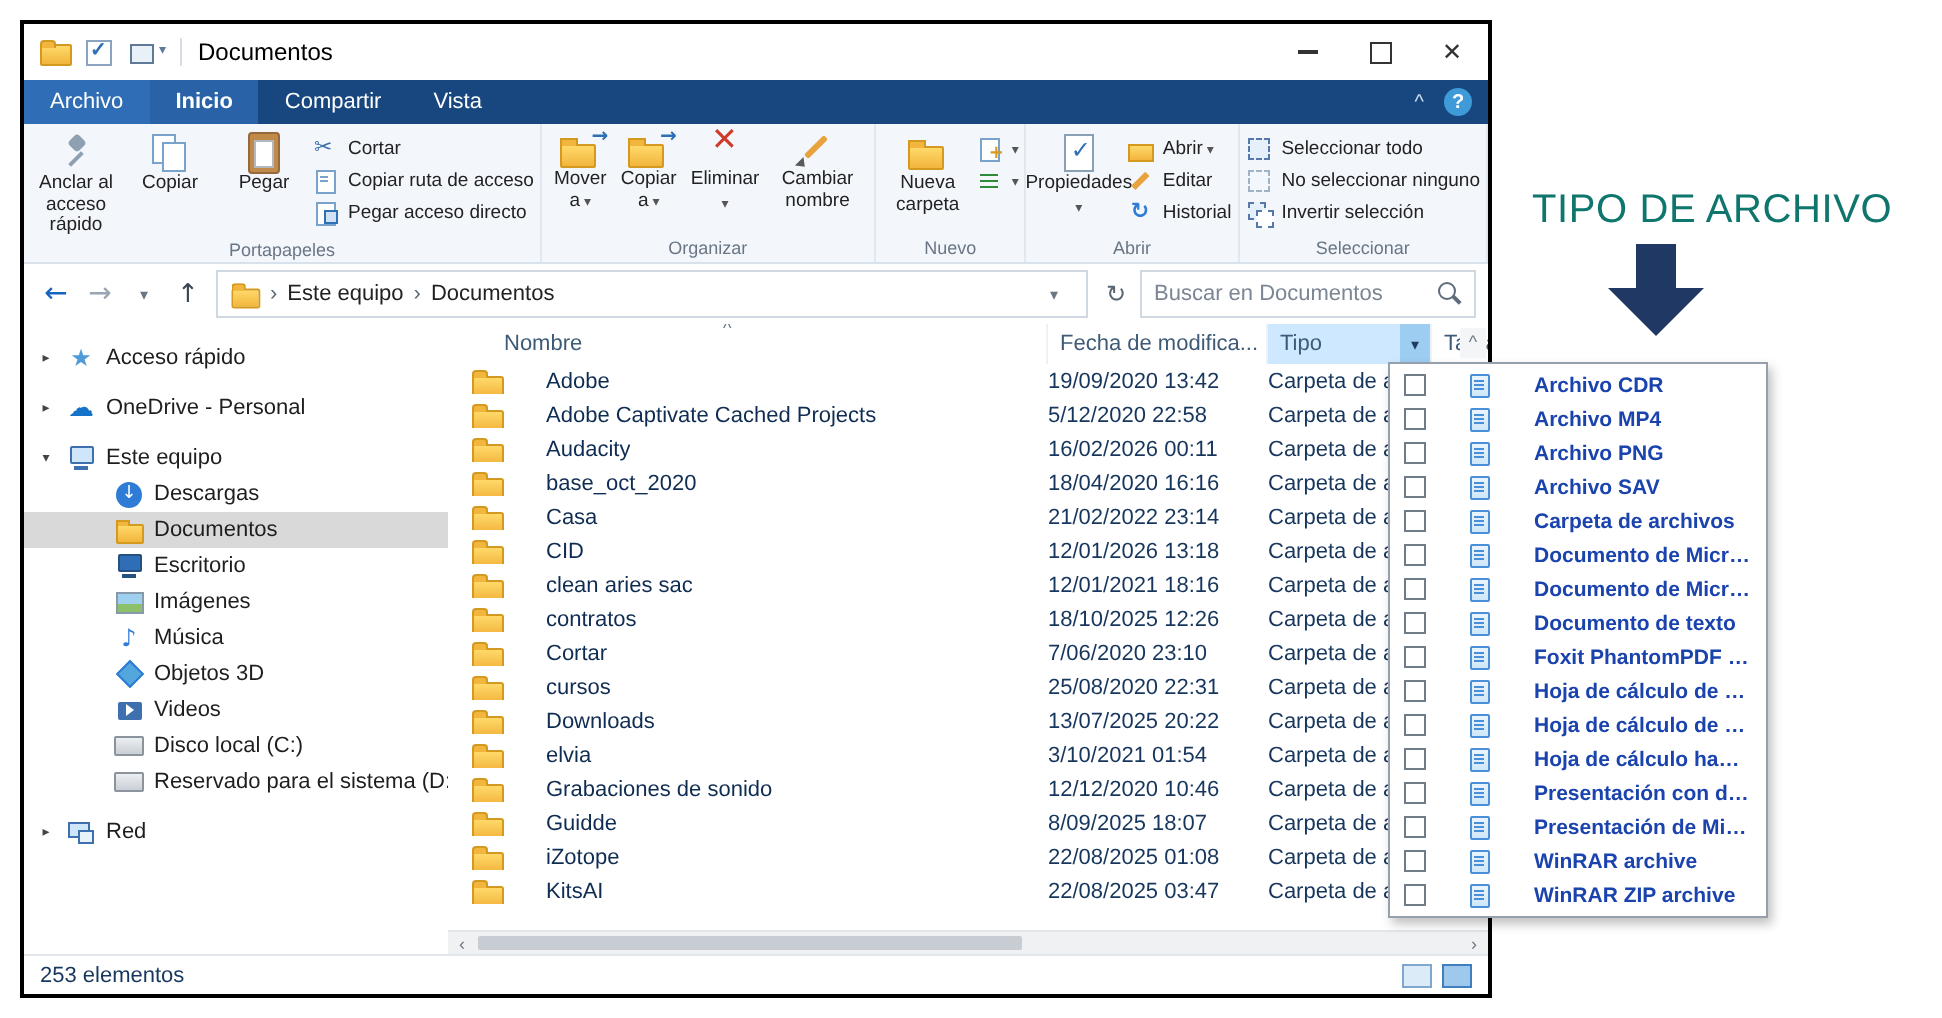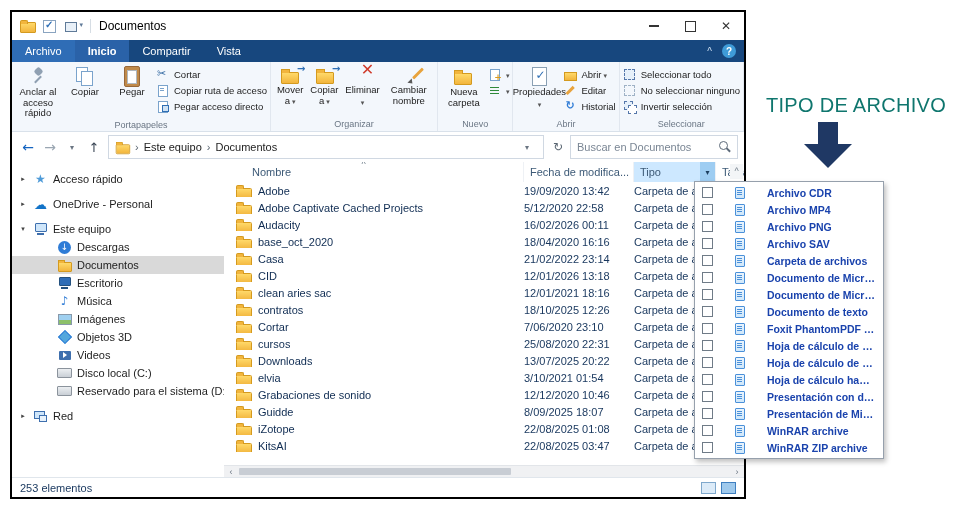--- a/index.html
+++ b/index.html
@@ -42,21 +42,21 @@
   .helpdot::before{content:"?"}
 
   
   .ribbon{height:70px;background:#f3f7fc;border-bottom:1px solid #d9e1ea;display:flex;flex:none;overflow:hidden}
   .group{display:flex;flex-direction:column;border-right:1px solid #e1e7ef;padding:2px 3px 0}
   .gbody{flex:1;display:flex;align-items:flex-start;gap:1px}
   .glabel{font-size:9px;color:#6a7684;text-align:center;padding:1px 0 2px}
   .bigbtn{width:46px;display:flex;flex-direction:column;align-items:center;text-align:center;
           font-size:9.5px;line-height:10.5px;color:#222;padding-top:1px}
   .icw{height:22px;display:flex;align-items:center;justify-content:center}
-  .mdbtn{display:flex;flex-direction:column;align-items:flex-end;text-align:center;font-size:9.5px;
+  .mdbtn{display:flex;flex-direction:column;align-items:center;text-align:center;font-size:9.5px;
          line-height:10.5px;color:#222;padding:1px 3px 0}
   .mdbtn .icw{height:20px}
   .smallcol{display:flex;flex-direction:column;justify-content:flex-end;padding-top:2px}
   .smallbtn{display:flex;align-items:center;gap:4px;font-size:9.5px;color:#222;height:16px;white-space:nowrap}
   .dd::after{content:" ▾";font-size:7px;color:#555}
   .ddonly::after{content:"▾";font-size:7px;color:#555}
 
   
   .ric{width:24px;height:22px;position:relative;display:inline-block;font-family:"DejaVu Sans",sans-serif}
   .sic{width:14px;height:13px;position:relative;display:inline-block;flex:none;font-family:"DejaVu Sans",sans-serif}
@@ -165,21 +165,21 @@
   .hc-size{width:28px;border-right:none}
   .sortmark::before{content:"^";position:absolute;top:-3px;left:46%;font-size:9px;color:#6b7a88}
   .filterchev{position:absolute;right:0;top:0;width:15px;height:100%;background:#9ecdf2;display:flex;
               align-items:center;justify-content:center}
   .filterchev::before{content:"▾";font-size:8px;color:#1c3e5e}
   .vup{position:absolute;right:1px;top:2px;width:13px;height:15px;background:#f3f5f7;color:#707c88;
        font-size:9px;text-align:center;line-height:15px}
   .vup::before{content:"^"}
   .rows{position:absolute;left:0;right:0;top:20px;bottom:12px;overflow:hidden}
   .row{display:flex;align-items:center;height:17px;font-size:11px;color:#17365d;white-space:nowrap}
-  .c-name{width:300px;display:flex;align-items:center;gap:7px;padding-left:12px;overflow:hidden}
+  .c-name{width:300px;display:flex;align-items:center;gap:22px;padding-left:12px;overflow:hidden}
   .c-name .nm{color:#0f2c52;overflow:hidden;text-overflow:ellipsis}
   .c-date{width:110px;overflow:hidden}
   .c-type{width:110px;overflow:hidden}
   .f-ic{width:15px;height:12px;position:relative;flex:none;display:inline-block}
   .f-ic::before{content:"";position:absolute;left:0;top:3px;width:14px;height:9px;
     background:linear-gradient(#ffd969,#f2b53d);border:1px solid #d49a1f;border-radius:1.5px}
   .f-ic::after{content:"";position:absolute;left:0;top:0;width:6px;height:3px;background:#f2b53d;
     border:1px solid #d49a1f;border-bottom:none;border-radius:2px 2px 0 0}
 
   .hscroll{position:absolute;left:0;right:0;bottom:0;height:12px;background:#f0f1f3;border-top:1px solid #e2e5e9;
@@ -437,28 +437,28 @@
         </div>
 
         <div class="side-item child">
           <span class="chev"></span>
           <span class="ic ic-desk"></span>
           <span>Escritorio</span>
         </div>
 
         <div class="side-item child">
           <span class="chev"></span>
+          <span class="ic ic-img"></span>
+          <span>Imágenes</span>
+        </div>
+
+        <div class="side-item child">
+          <span class="chev"></span>
           <span class="ic ic-music"></span>
           <span>Música</span>
-        </div>
-
-        <div class="side-item child">
-          <span class="chev"></span>
-          <span class="ic ic-img"></span>
-          <span>Imágenes</span>
         </div>
 
         <div class="side-item child">
           <span class="chev"></span>
           <span class="ic ic-cube"></span>
           <span>Objetos 3D</span>
         </div>
 
         <div class="side-item child">
           <span class="chev"></span>

